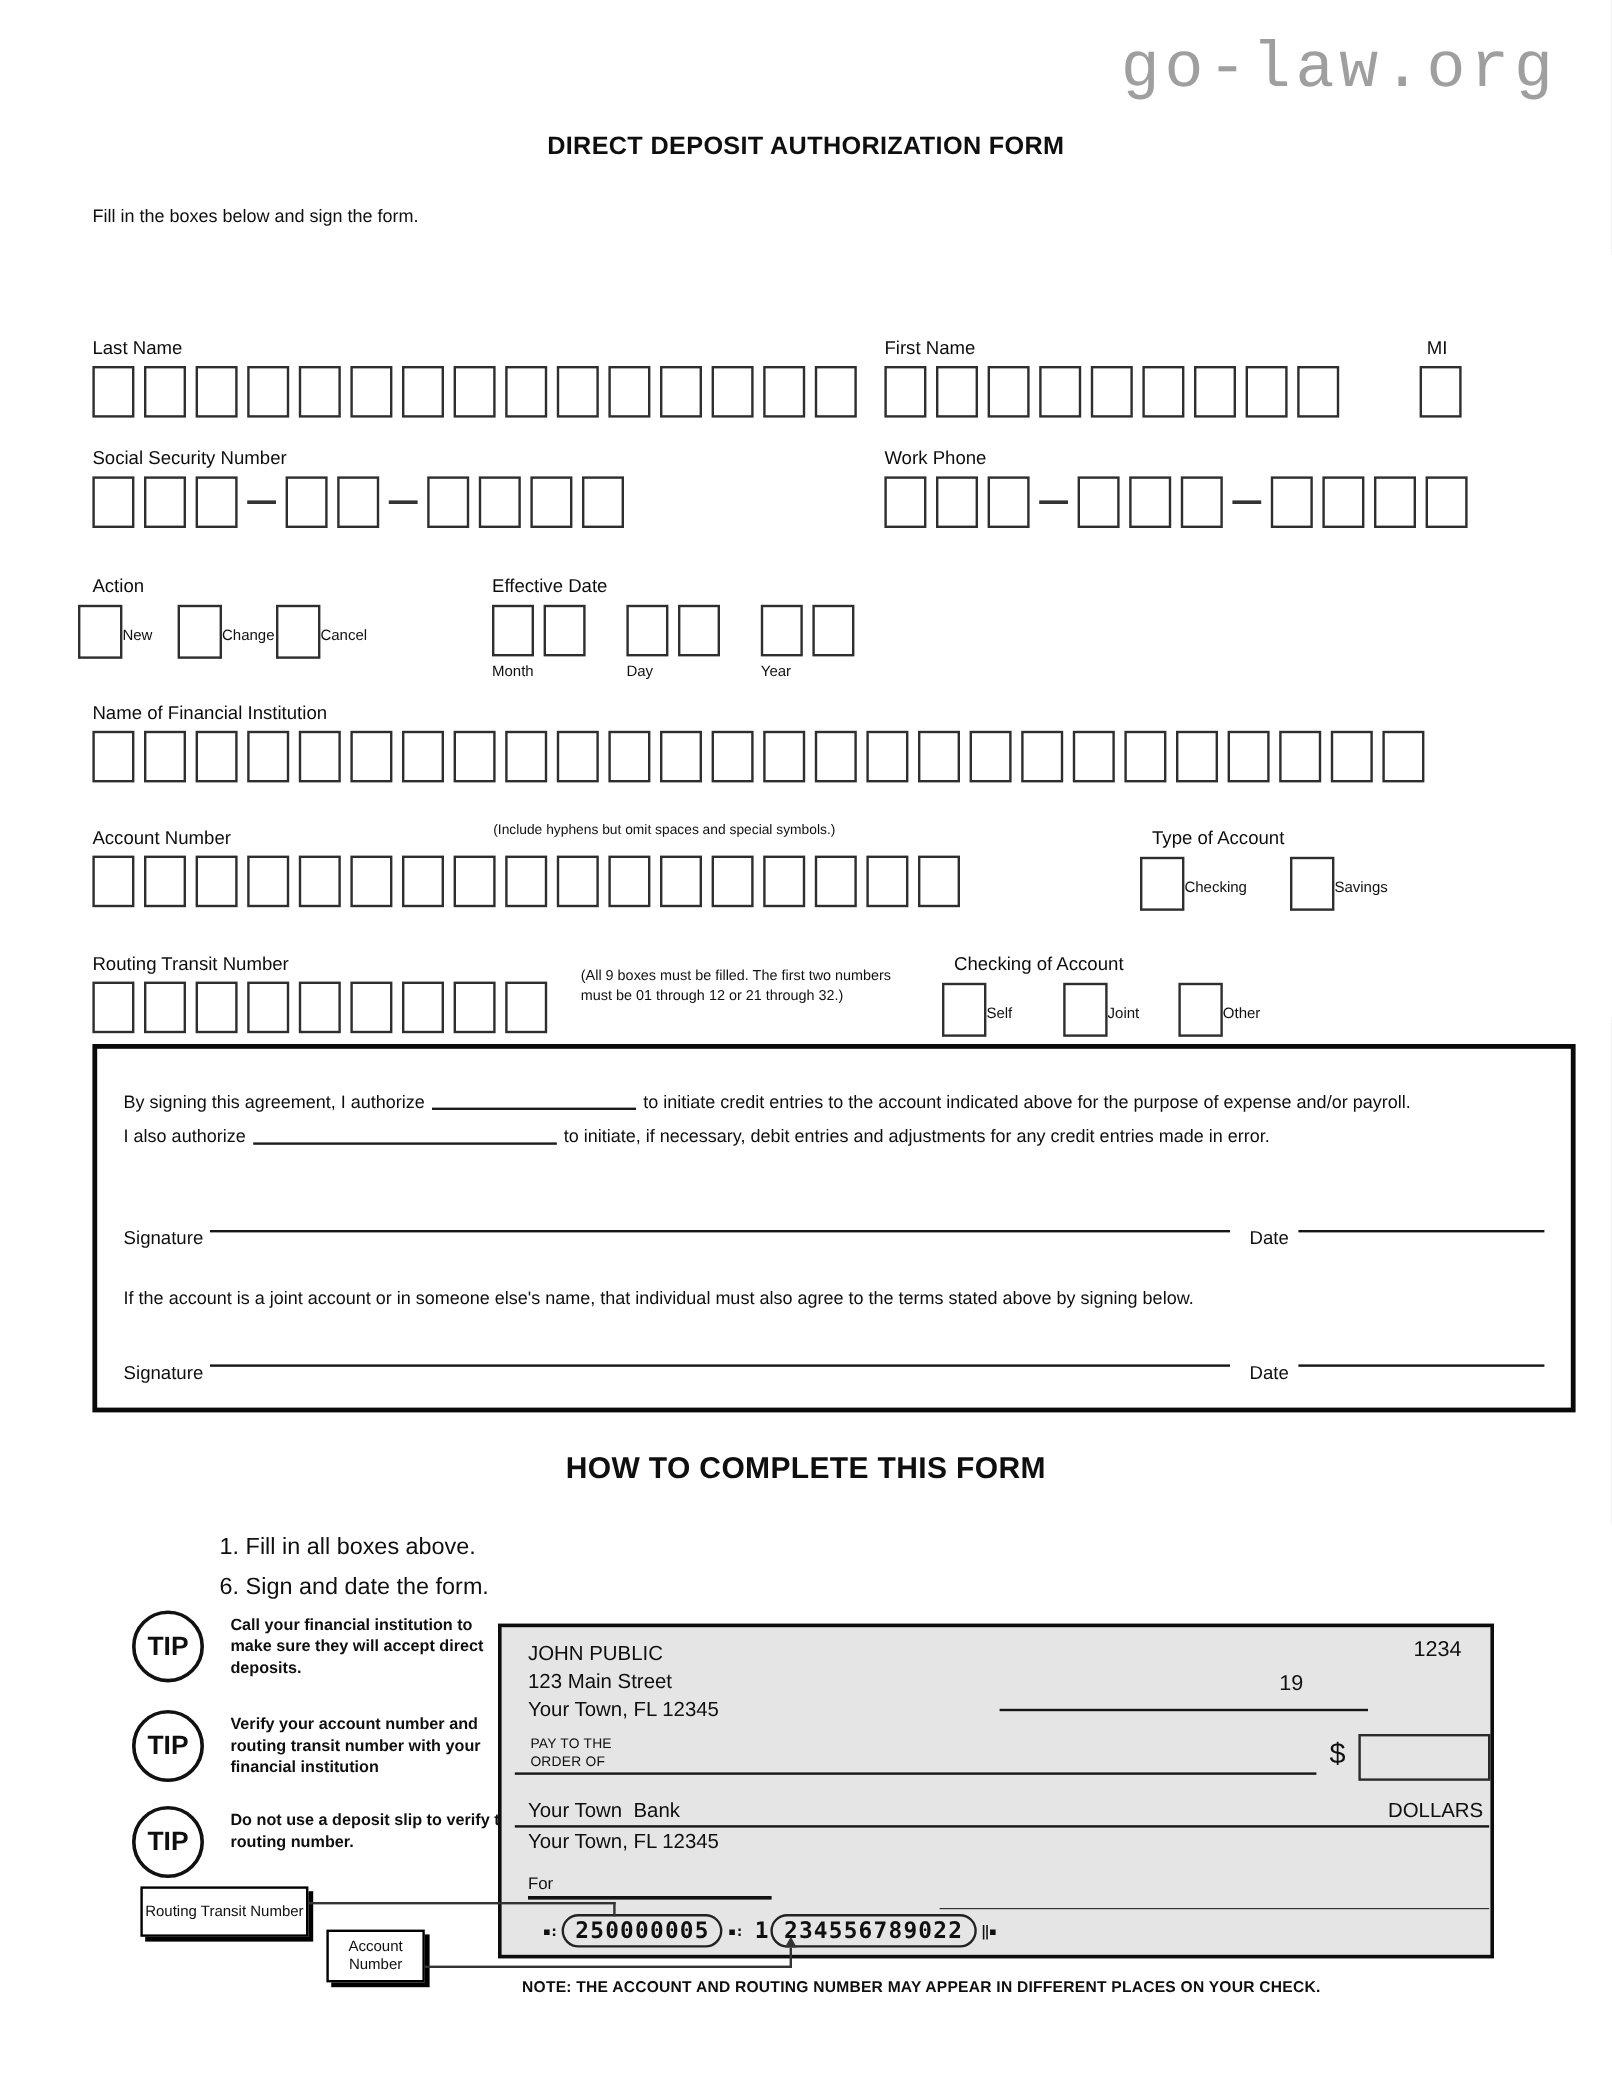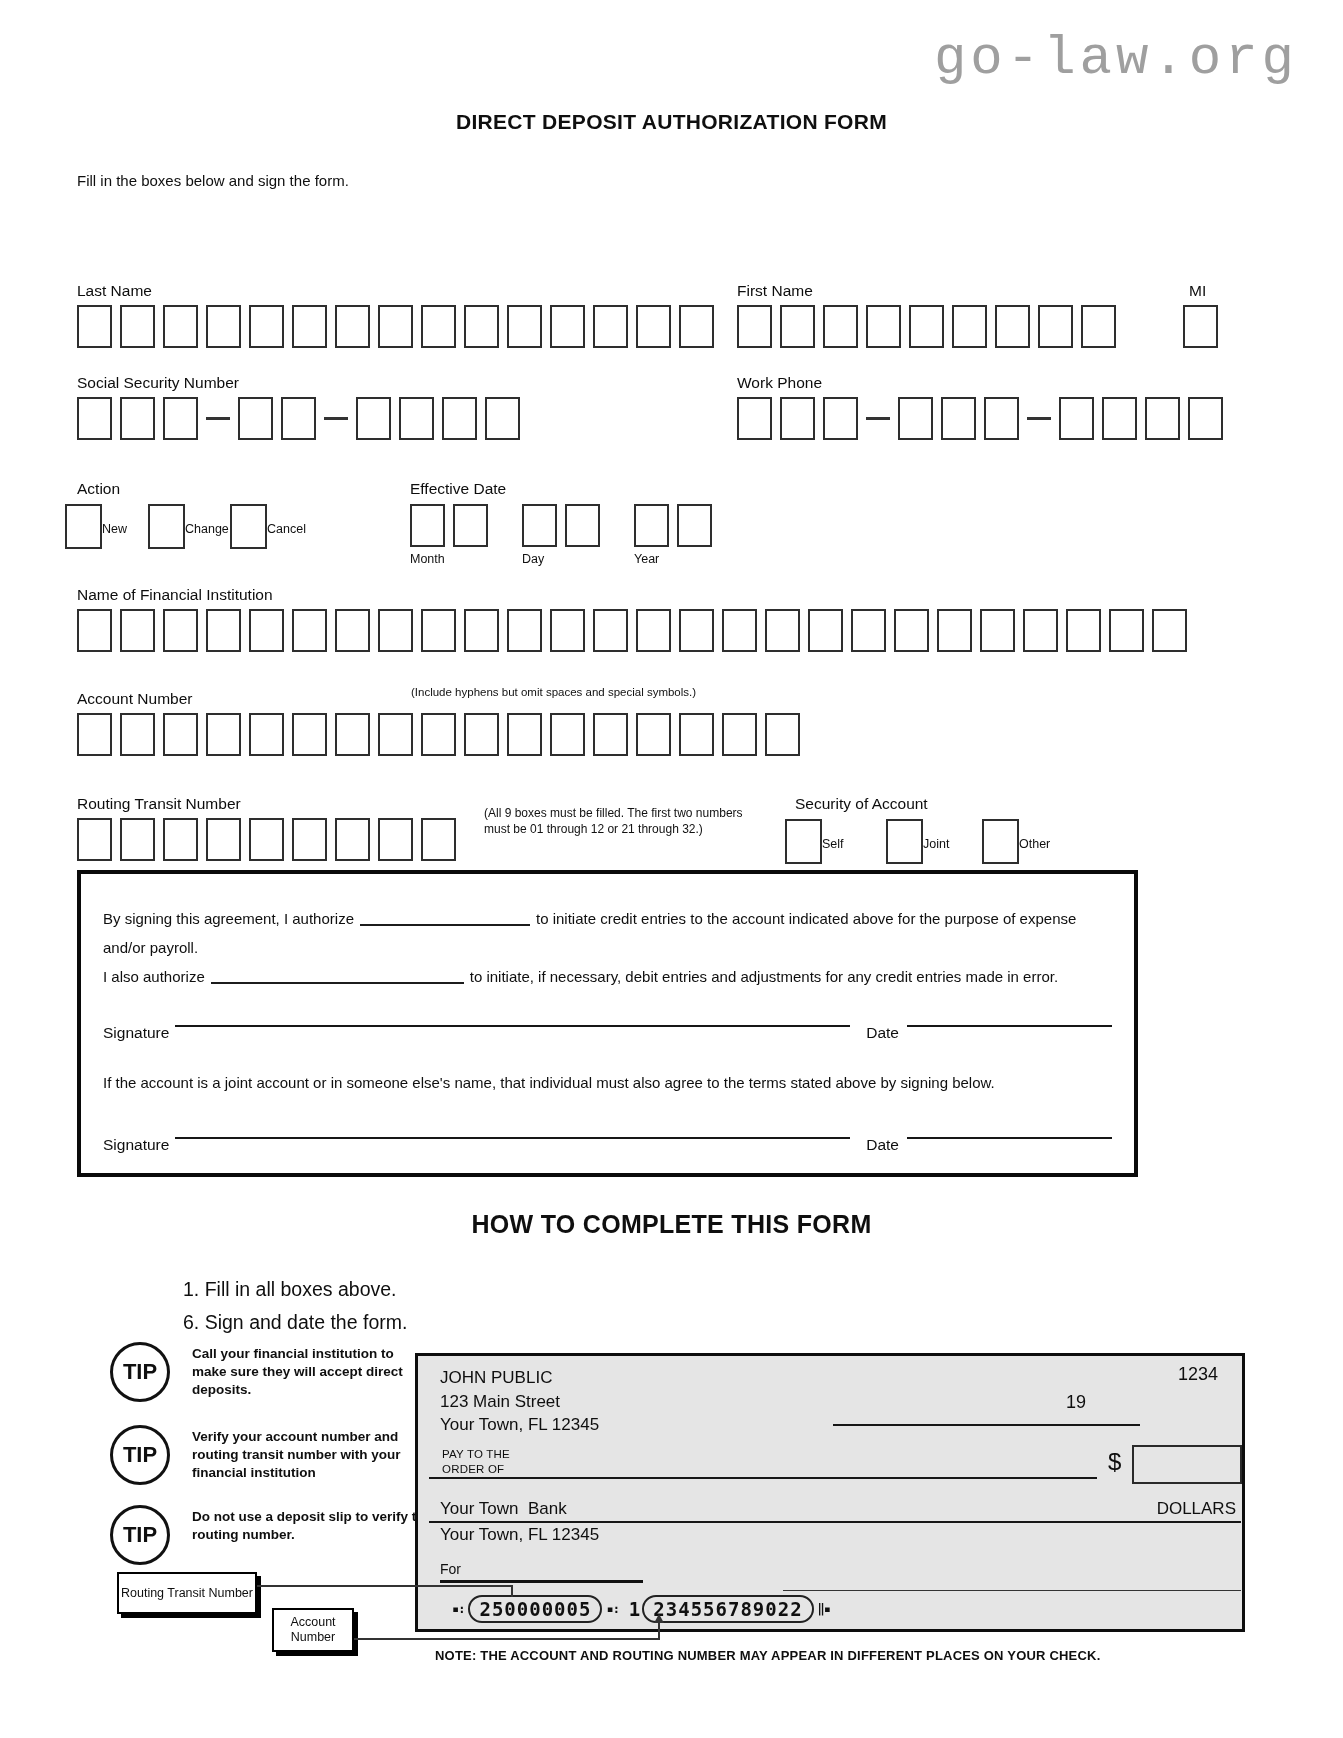--- a/index.html
+++ b/index.html
@@ -20,21 +20,21 @@
   .dash{display:inline-block;width:24px;border-top:3px solid #333;margin:0 8px;}
   .opt{position:absolute;display:flex;flex-direction:row;align-items:center;width:70px;}
   .opt .cbox{width:37px;height:45px;}
   .optlbl{font-size:12.5px;margin-top:5px;color:#111;white-space:nowrap;}
   .optwrap{position:relative;height:70px;}
   .dgrp{position:absolute;display:flex;flex-direction:column;align-items:flex-start;}
   .dgrp .boxes{margin-top:0;}
   .smallnote{position:absolute;font-size:11.5px;color:#111;white-space:nowrap;}
   .rnote{position:absolute;left:407px;top:10px;font-size:12px;line-height:16px;color:#111;}
   
-  .agreement{position:absolute;left:77px;top:870px;width:1061px;height:307px;border:4px solid #0a0a0a;box-sizing:border-box;}
+  .agreement{position:absolute;left:77px;top:870px;width:1236px;height:307px;border:4px solid #0a0a0a;box-sizing:border-box;}
   .agr-para{position:absolute;top:30px;left:22px;right:18px;font-size:15px;line-height:29px;}
   .blank{display:inline-block;border-bottom:2px solid #1c1c1c;height:13px;vertical-align:-2px;}
   .b1{width:170px;margin:0 6px;} .b2{width:253px;margin:0 6px;}
   .sigrow{position:absolute;left:22px;right:22px;display:flex;align-items:flex-start;font-size:15.5px;}
   .sline{flex:1;border-bottom:2.5px solid #161616;margin:0 0 3px 6px;height:1px;}
   .dlabel{margin-left:16px;}
   .dline{width:205px;border-bottom:2.5px solid #161616;margin:0 0 3px 8px;height:1px;}
   .jointnote{position:absolute;top:200px;left:22px;right:18px;font-size:15px;}
   
   .howto-title{position:absolute;top:1210px;left:0;width:100%;text-align:center;font-size:25px;font-weight:bold;letter-spacing:.3px;}
@@ -265,41 +265,54 @@
         <div class="cbox"></div>
         <div class="cbox"></div>
         <div class="cbox"></div>
         <div class="cbox"></div>
         <div class="cbox"></div>
         <div class="cbox"></div>
         <div class="cbox"></div>
         <div class="cbox"></div>
       </div>
   </div>
+  <div class="fb" style="top:690px;left:950px;width:250px;">
+    <div class="flabel" style="margin-left:10px;">Type of Account</div>
+    <div class="optwrap" style="margin-top:6px;">
+      <div class="opt" style="left:0;">
+        <div class="cbox"></div>
+        <div class="optlbl">Checking</div>
+      </div>
+      <div class="opt" style="left:125px;">
+        <div class="cbox"></div>
+        <div class="optlbl">Savings</div>
+      </div>
+    </div>
+  </div>
 
   <div class="fb" style="top:795px;left:77px;width:700px;">
     <div class="flabel">Routing Transit Number</div>
     <div class="boxes">
         <div class="cbox"></div>
         <div class="cbox"></div>
         <div class="cbox"></div>
         <div class="cbox"></div>
         <div class="cbox"></div>
         <div class="cbox"></div>
         <div class="cbox"></div>
         <div class="cbox"></div>
         <div class="cbox"></div>
       </div>
     <div class="rnote">
       <div>(All 9 boxes must be filled. The first two numbers</div>
       <div>must be 01 through 12 or 21 through 32.)</div>
     </div>
   </div>
   <div class="fb" style="top:795px;left:785px;width:300px;">
-    <div class="flabel" style="margin-left:10px;">Security of Account</div>
+    <div class="flabel" style="margin-left:10px;">Checking of Account</div>
     <div class="optwrap" style="margin-top:6px;">
       <div class="opt" style="left:0;">
         <div class="cbox"></div>
         <div class="optlbl">Self</div>
       </div>
       <div class="opt" style="left:101px;">
         <div class="cbox"></div>
         <div class="optlbl">Joint</div>
       </div>
       <div class="opt" style="left:197px;">

